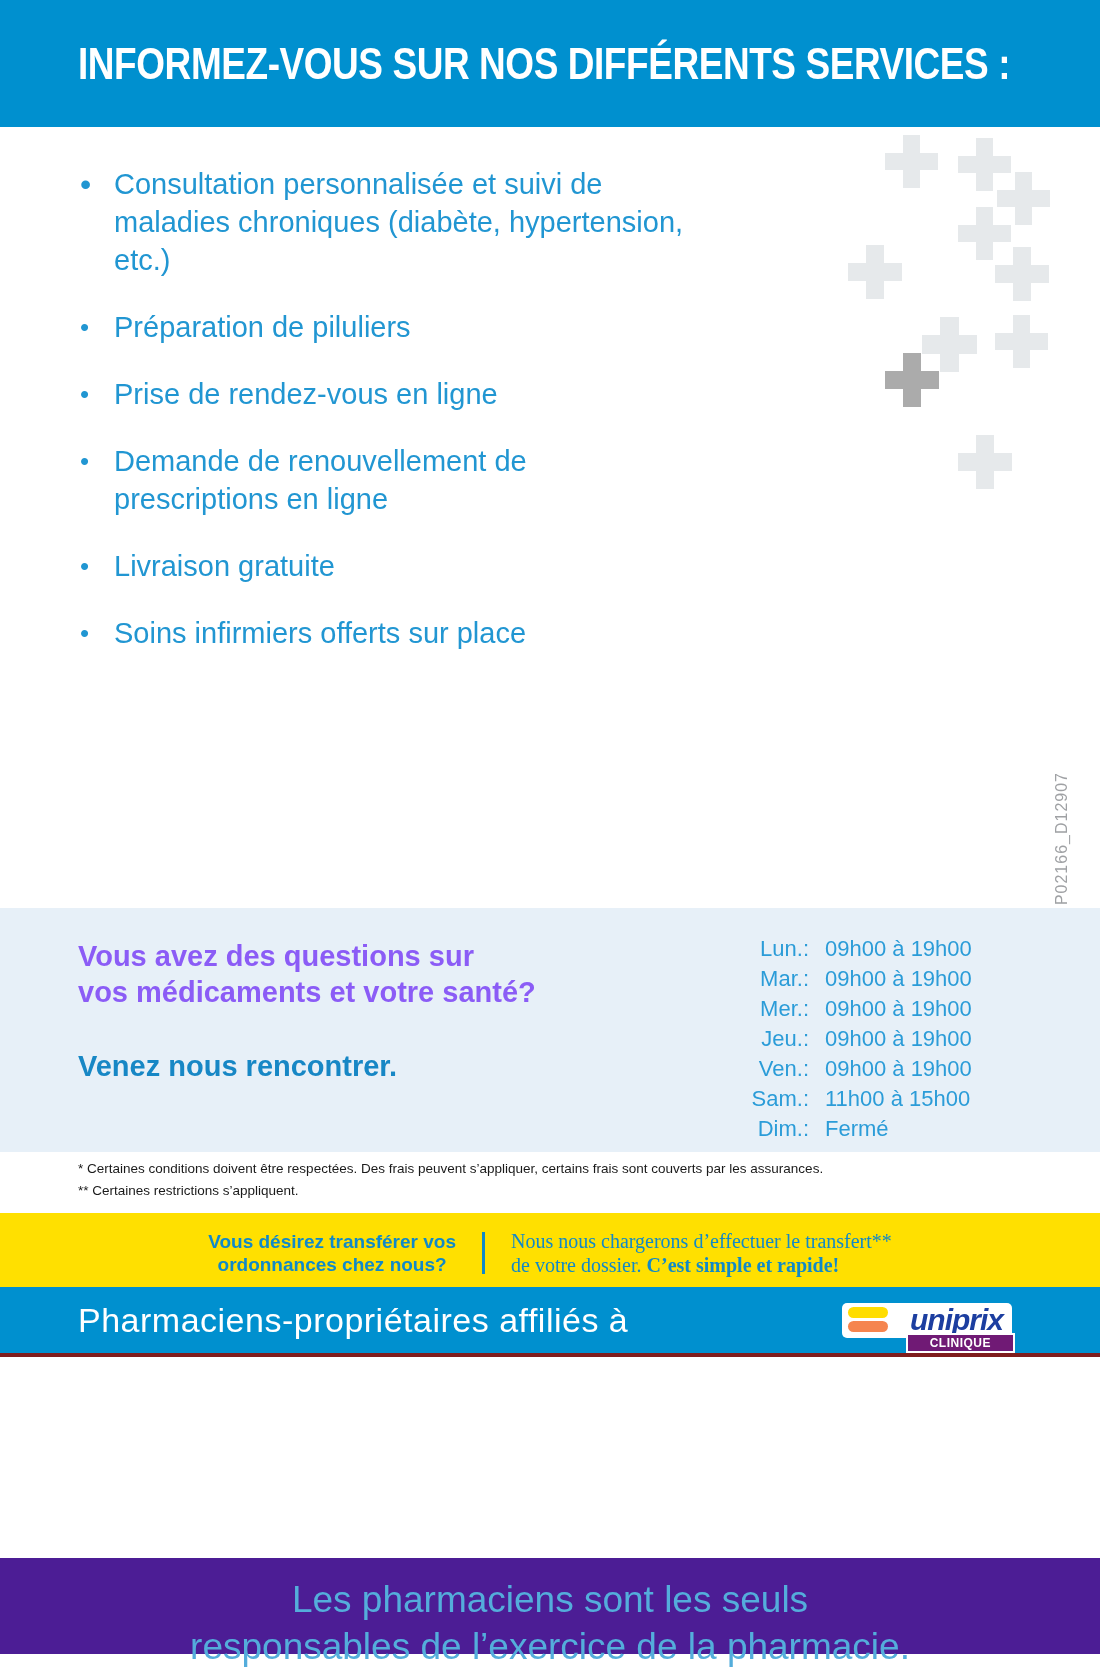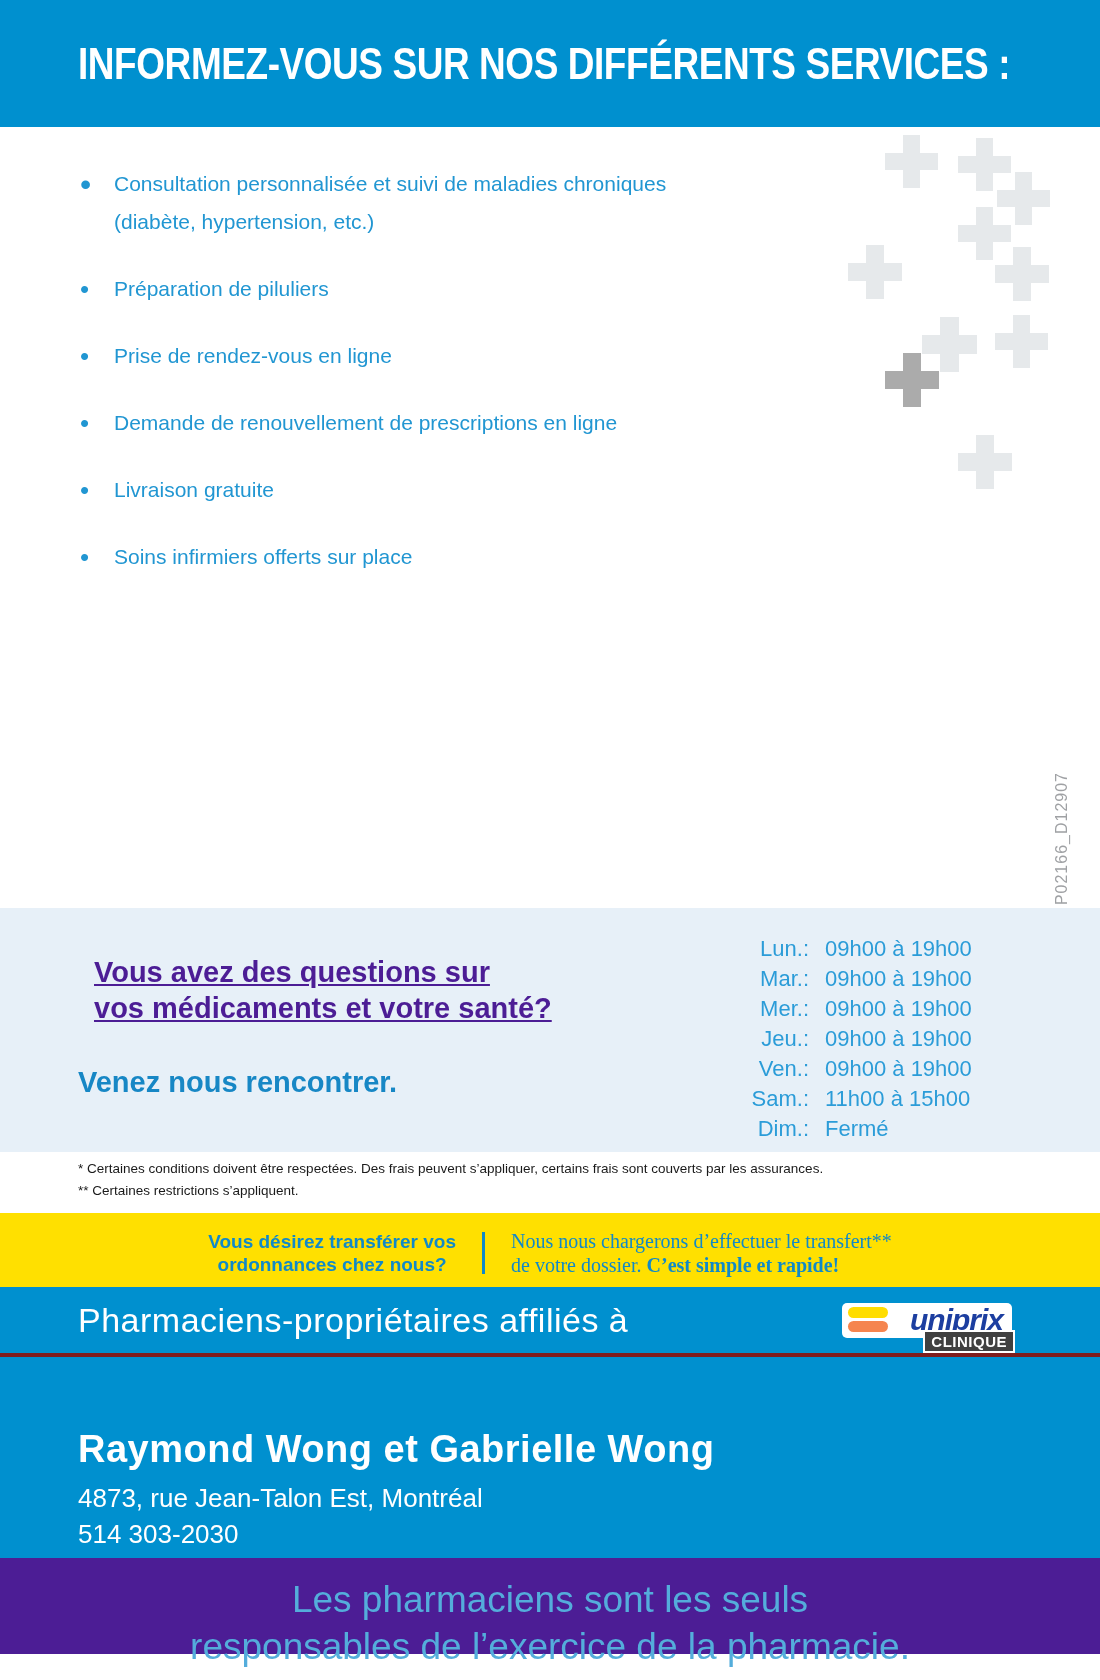--- a/index.html
+++ b/index.html
@@ -9,39 +9,39 @@
   
   .band-top { position:absolute; top:0; left:0; width:1100px; height:127px; background:#0090CF;
               display:flex; align-items:center; }
   .band-top h1 { margin:0 0 0 78px; color:#ffffff; font-size:44px; font-weight:bold; white-space:nowrap;
                  letter-spacing:-0.5px; transform:scaleX(0.84); transform-origin:left center; }
 
   
   .services { position:absolute; top:127px; left:0; width:1100px; height:781px; }
   .svc-list { list-style:none; margin:0; padding:38px 0 0 80px; }
   .svc-item { position:relative; width:580px; padding-left:34px; margin-bottom:29px;
-              color:#2196D2; font-size:21px; line-height:38px; }
+              color:#2196D2; font-size:29px; line-height:38px; }
   .svc-item::before { content:"•"; position:absolute; left:0; top:0; color:#2196D2; font-size:26px; }
   .svc-item:first-child::before { font-size:32px; }
 
   
   .plus { position:absolute; }
   .plus::before { content:""; position:absolute; left:33.3%; top:0; width:33.4%; height:100%; background:currentColor; }
   .plus::after  { content:""; position:absolute; top:33.3%; left:0; width:100%; height:33.4%; background:currentColor; }
   .plus-light { color:#E6E9EB; }
   .plus-dark  { color:#ABABAB; }
 
   
   .side-code { position:absolute; top:772px; left:1053px; writing-mode:vertical-rl; transform:rotate(180deg);
                color:#9FA1A4; font-size:16px; letter-spacing:1px; }
 
   
   .panel { position:absolute; top:908px; left:0; width:1100px; height:244px; background:#E7F0F8; }
   .panel-left { position:absolute; top:30px; left:78px; }
-  .panel-heading { color:#4c1d95; font-size:29px; font-weight:bold; line-height:36px; margin:16px;text-decoration:underline; }
+  .panel-heading { color:#8b5cf6; font-size:29px; font-weight:bold; line-height:36px; margin:0; }
   .panel-cta { color:#1787C5; font-size:29px; font-weight:bold; line-height:36px; margin:38px 0 0 0; }
   .hours { position:absolute; top:26px; right:145px; width:222px; }
   .hours-row { display:flex; line-height:30px; font-size:22px; color:#2B9CD8; }
   .hours-day { width:76px; text-align:right; margin-right:16px; flex:none; }
   .hours-time { text-align:left; white-space:nowrap; }
 
   
   .footnotes { position:absolute; top:1158px; left:78px; color:#1A1A1A; font-size:13.5px; line-height:22px; }
 
   
@@ -56,22 +56,22 @@
   .affil-band { position:absolute; top:1287px; left:0; width:1100px; height:66px; background:#0090CF;
                 border-bottom:4px solid #7f1d1d; display:flex; align-items:center; }
   .affil-text { color:#ffffff; font-size:34px; margin-left:78px; letter-spacing:0.5px; }
   .logo { position:relative; margin-left:auto; margin-right:88px; }
   .logo-main { background:#ffffff; border-radius:5px; padding:3px 9px 4px 6px; display:flex; align-items:center; gap:22px; }
   .logo-bars { display:flex; flex-direction:column; gap:3px; }
   .logo-bar { width:40px; height:11px; border-radius:6px; }
   .bar-yellow { background:#FFDD00; }
   .bar-orange { background:#F5854F; }
   .logo-word { color:#1C3EA0; font-weight:bold; font-style:italic; font-size:30px; line-height:28px; letter-spacing:-1px; }
-  .logo-clinique { position:absolute; right:-3px; bottom:-15px; background:#404040; color:#ffffff;
-                   font-size:15px; font-weight:bold; letter-spacing:0.5px; padding:1px 6px; border:2px solid #ffffff; }
+  .logo-clinique { position:absolute; right:-3px; bottom:-15px; background:#701a75; color:#ffffff;
+                   font-size:12px; font-weight:bold; letter-spacing:0.5px; padding:1px 22px; border:2px solid #ffffff; }
 
   
   .contact { position:absolute; top:1357px; left:0; width:1100px; height:201px; background:#0090CF;
              color:#ffffff; box-sizing:border-box; padding:70px 0 0 78px; }
   .contact-name { font-size:38px; font-weight:bold; line-height:44px; margin:0; letter-spacing:0.5px; }
   .contact-address { font-size:26px; line-height:34px; margin:10px 0 0 0; }
   .contact-phone { font-size:26px; line-height:34px; margin:2px 0 0 0; }
 
   
   .footer { position:absolute; top:1558px; left:0; width:1100px; height:96px; background:#4c1d95;
@@ -174,24 +174,19 @@
         <div class="logo-bars">
           <div class="logo-bar bar-yellow"></div>
           <div class="logo-bar bar-orange"></div>
         </div>
         <span class="logo-word">uniprix</span>
       </div>
       <div class="logo-clinique">CLINIQUE</div>
     </div>
   </div>
 
-  <div class="contact">
-    <p class="contact-name">Raymond Wong et Gabrielle Wong</p>
-    <p class="contact-address">4873, rue Jean-Talon Est, Montréal</p>
-    <p class="contact-phone">514 303-2030</p>
-  </div>
 
   <div class="footer">
     <span>Les pharmaciens sont les seuls</span><br>
     <span>responsables de l’exercice de la pharmacie.</span>
   </div>
 
 </div>
 
 </body></html>

